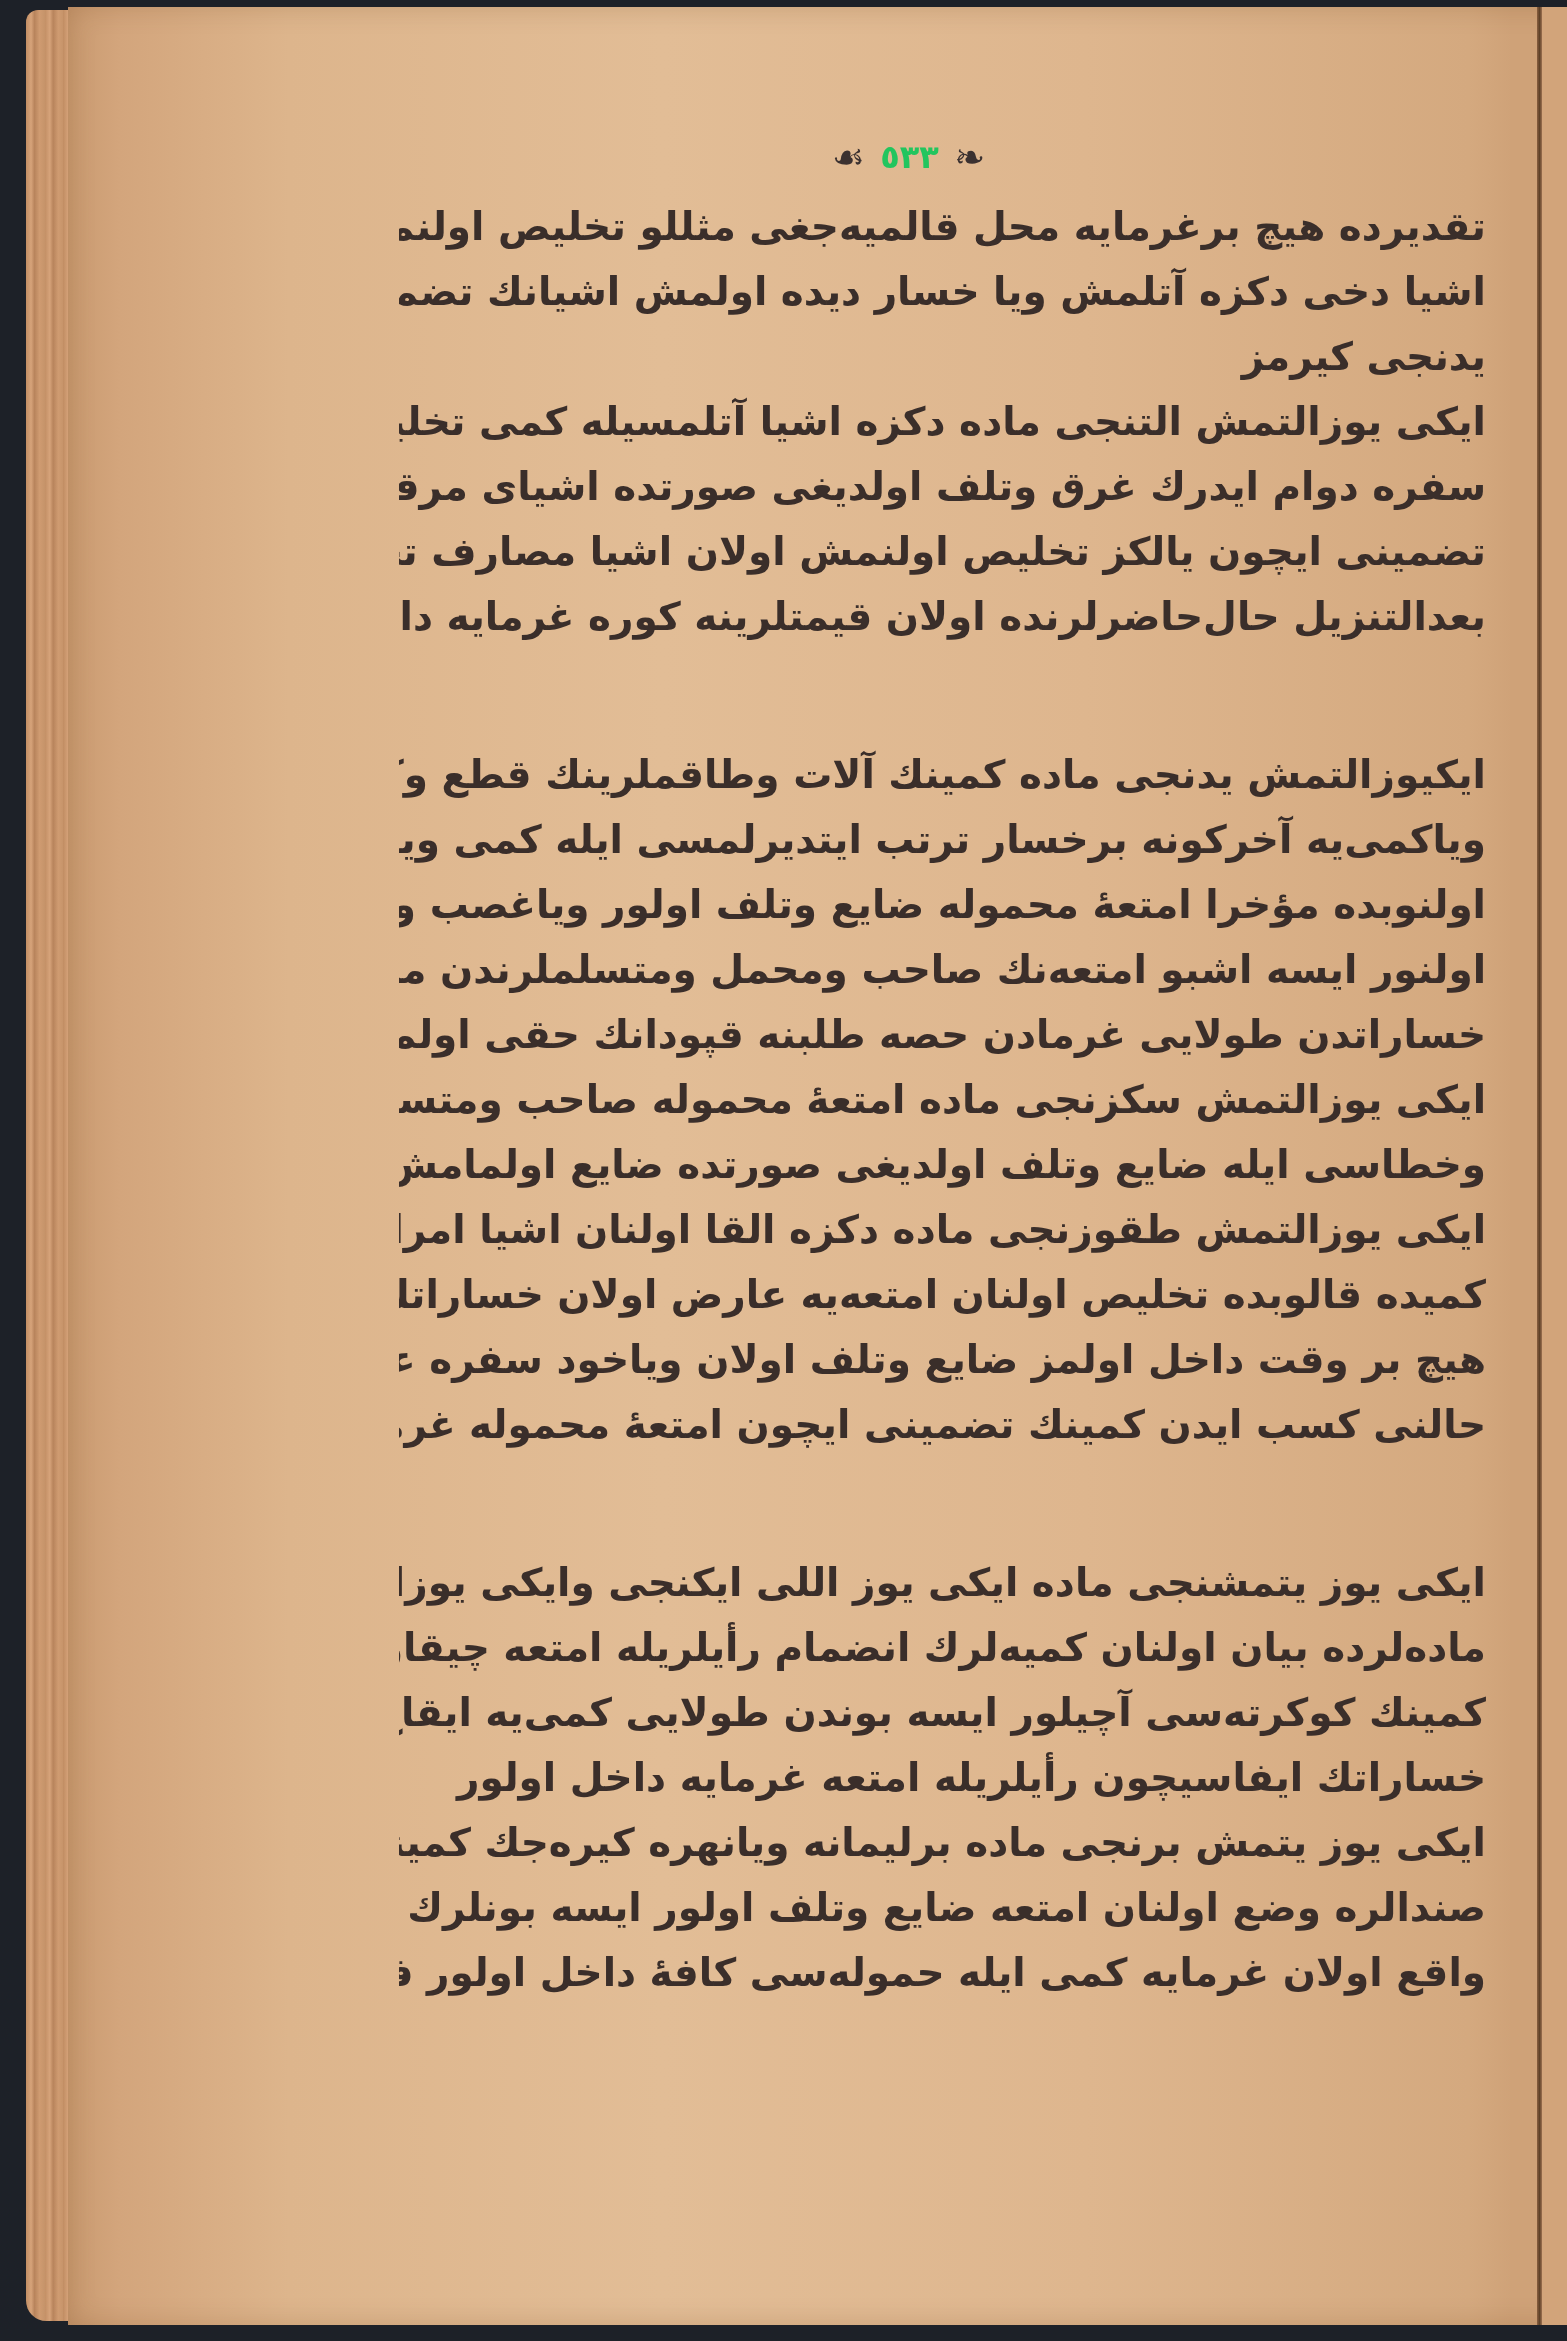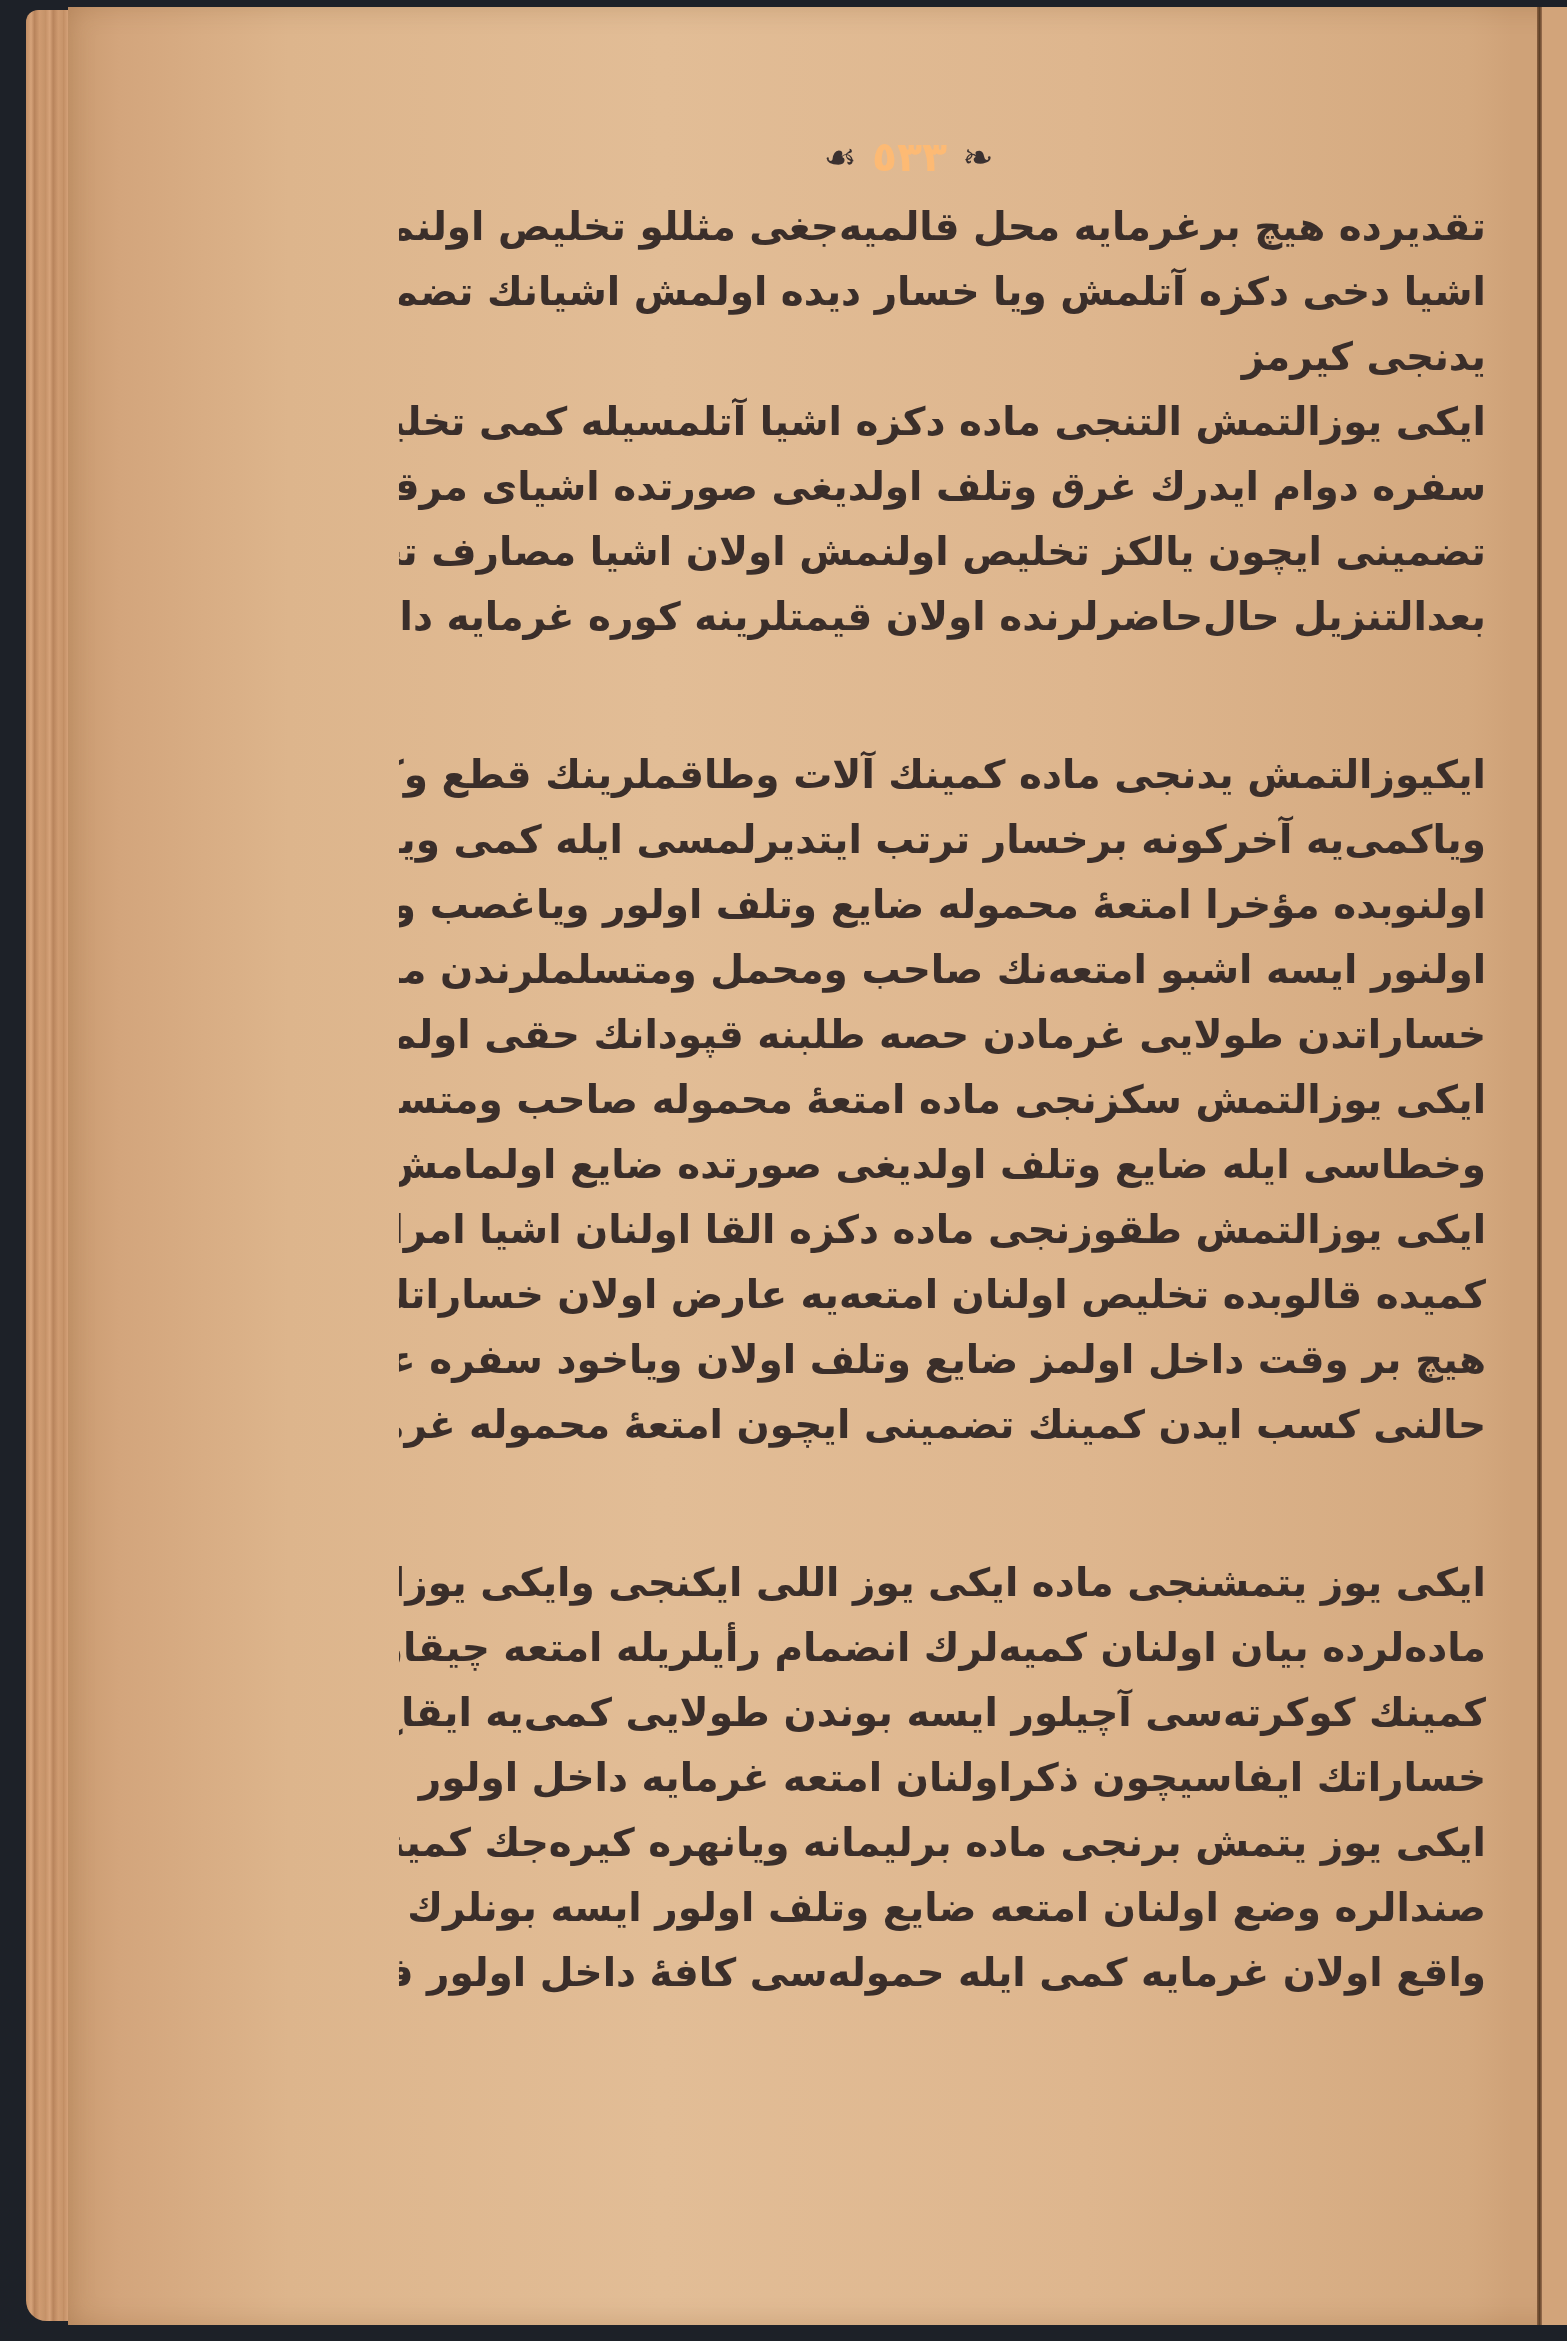--- a/index.html
+++ b/index.html
@@ -71,23 +71,23 @@
       color: #3d302a;
     }
     .ornament {
       font-family: "DejaVu Sans", sans-serif;
       font-size: 37px;
       line-height: 1;
       color: #3b3130;
     }
     .page-number {
       font-family: "DejaVu Sans", sans-serif;
-      font-size: 41px;
+      font-size: 32px;
       font-weight: bold;
-      color: #fdba74;
+      color: #22c55e;
       direction: rtl;
     }
     .text-block {
       position: absolute;
       left: 399px;
       top: 194px;
       width: 1087px;
       direction: rtl;
       color: #3a2e2a;
       font-family: "DejaVu Sans", sans-serif;
@@ -162,21 +162,21 @@
       <span class="line">هيچ بر وقت داخل اولمز    ضايع وتلف اولان وياخود سفره عدم قابليت</span>
       <span class="line">حالنى كسب ايدن كمينك تضمينى ايچون امتعهٔ محموله غرمايه كيرمز</span>
     </div>
 
     <div class="gap-large"></div>
 
     <div class="article">
       <span class="line">ايكى يوز يتمشنجى ماده    ايكى يوز اللى ايكنجى وايكى يوزاللى اوچنجى</span>
       <span class="line">ماده‌لرده بيان اولنان كميه‌لرك انضمام رأيلريله امتعه چيقارمق ايچون</span>
       <span class="line">كمينك كوكرته‌سى آچيلور ايسه بوندن طولايى كمى‌يه ايقاع ايديلان</span>
-      <span class="line last">خساراتك ايفاسيچون ذكراولنان امتعه غرمايه داخل اولور</span>
+      <span class="line last">خساراتك ايفاسيچون رأيلريله امتعه غرمايه داخل اولور</span>
     </div>
 
     <div class="article">
       <span class="line">ايكى يوز يتمش برنجى ماده    برليمانه ويانهره كيره‌جك كمينك تخفيفى ضمننده</span>
       <span class="line">صندالره وضع اولنان امتعه ضايع وتلف اولور ايسه بونلرك تضمينى ايچون</span>
       <span class="line">واقع اولان غرمايه كمى ايله حموله‌سى كافهٔ داخل اولور فقط كمى حموله‌</span>
     </div>
 
   </div>
 </div>

